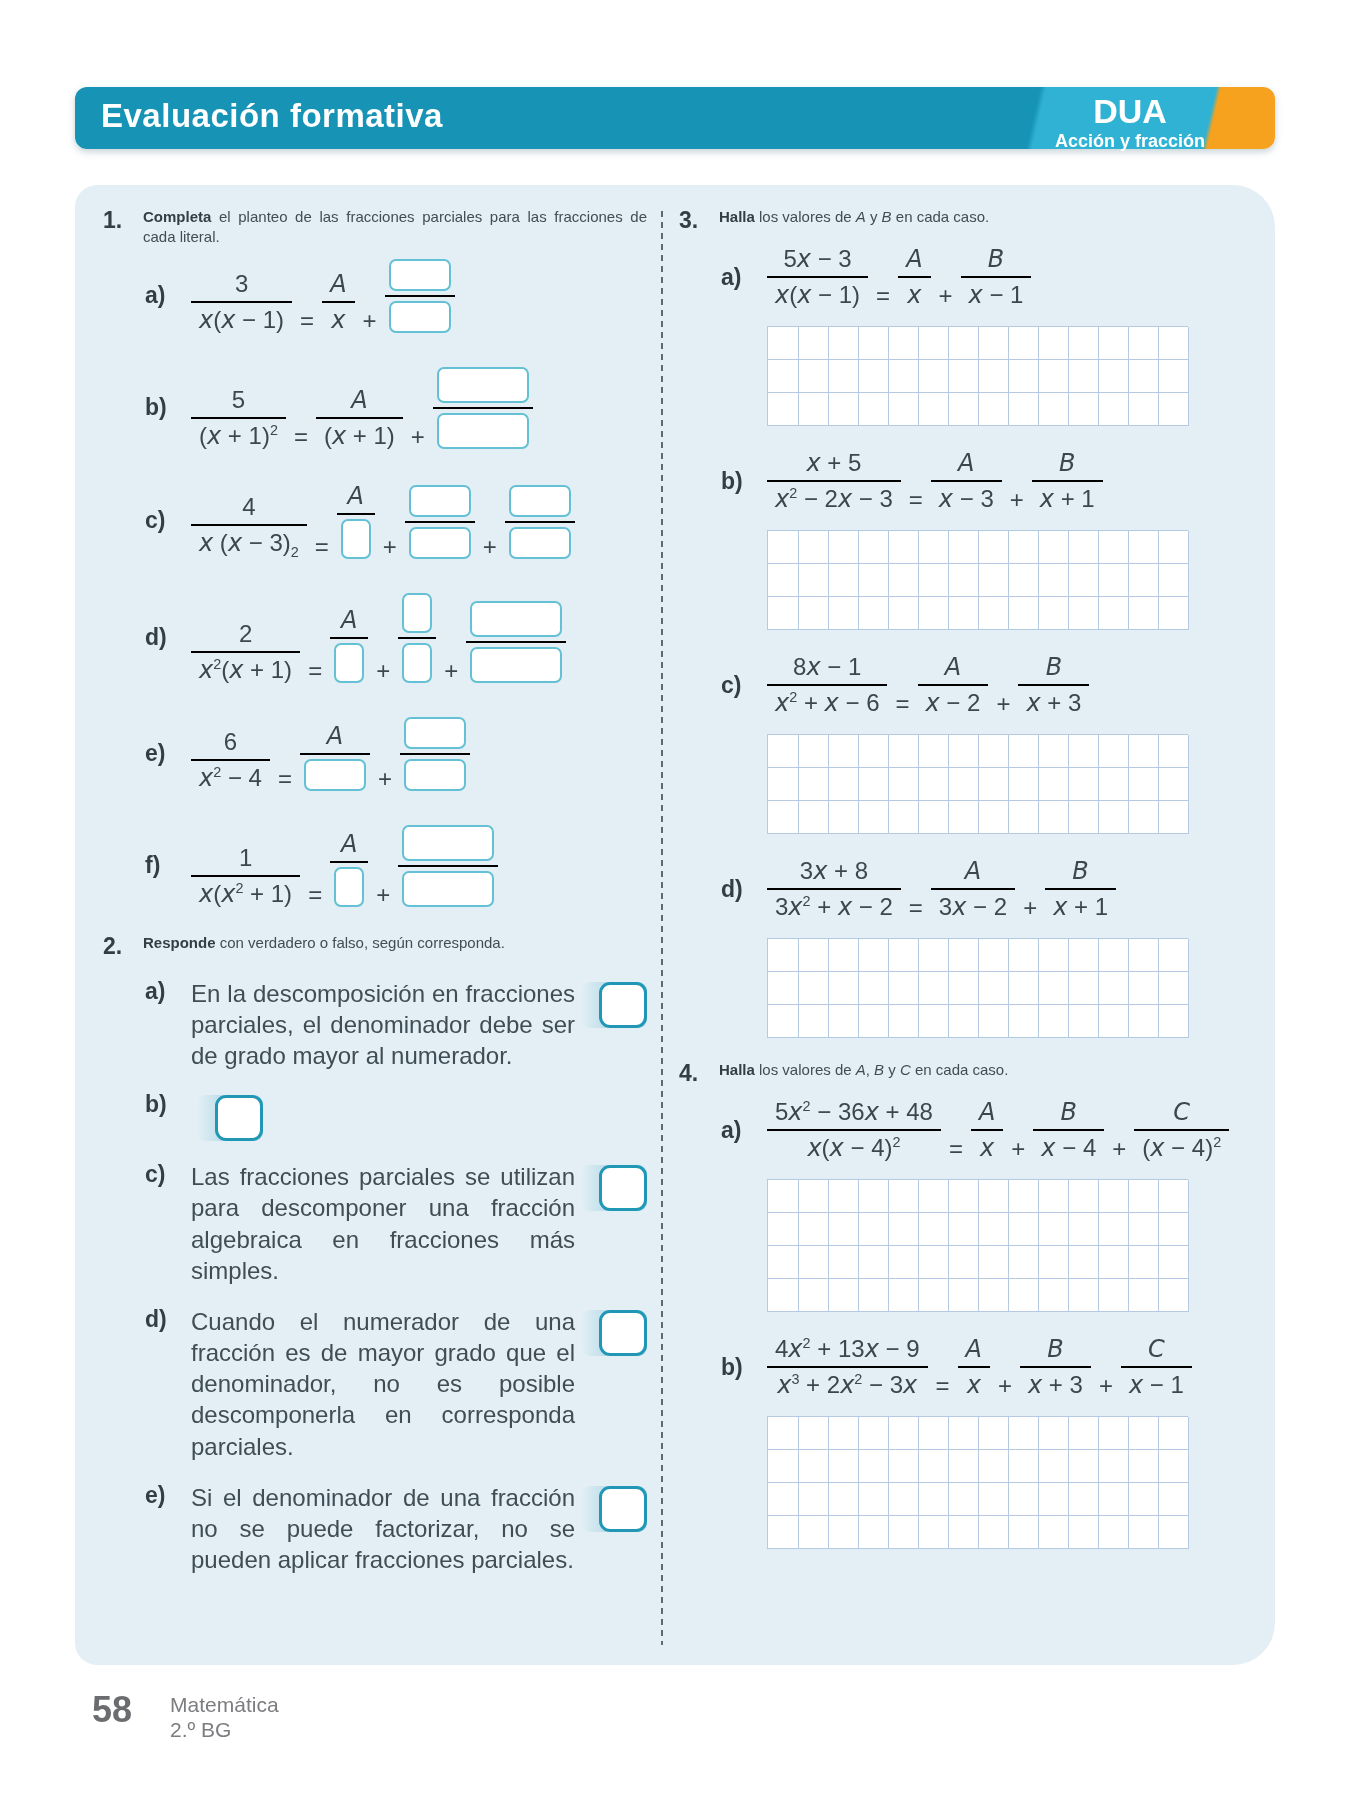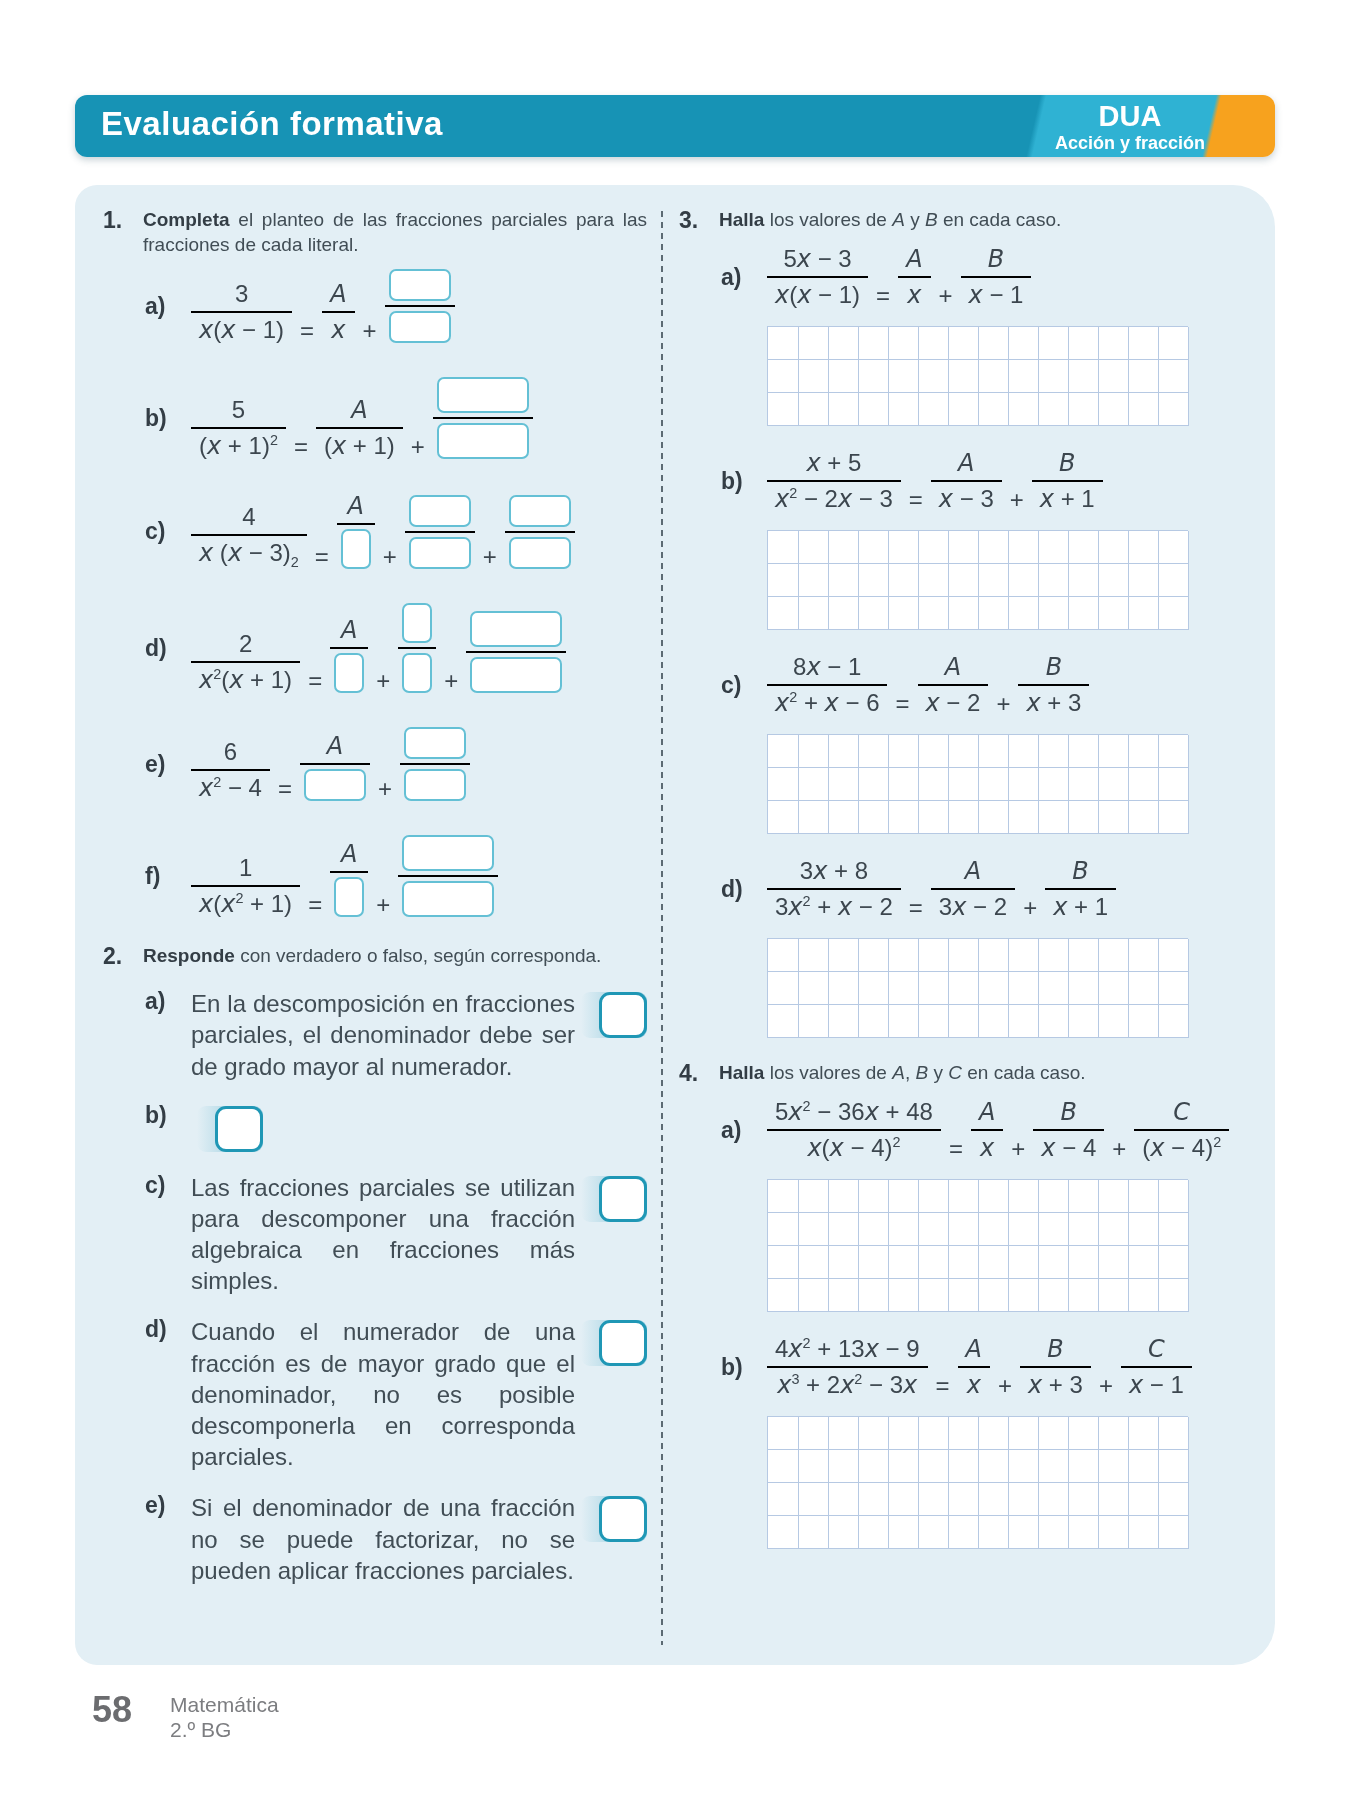--- a/index.html
+++ b/index.html
@@ -1,47 +1,47 @@
 <!DOCTYPE html>
 <html><head>
 <meta charset="utf-8">
 <style>
   html,body{margin:0;padding:0;background:#ffffff;}
   body{width:1350px;height:1800px;position:relative;font-family:"Liberation Sans",sans-serif;color:#414d55;}
 
   
   .header-bar{
-    position:absolute;left:75px;top:95px;width:1200px;height:62px;
+    position:absolute;left:75px;top:87px;width:1200px;height:62px;
     border-radius:12px;
     background:linear-gradient(103deg,#1793b5 0%,#1793b5 79.5%,#2fb2d3 80%,#2fb2d3 94%,#f7a21e 94.4%);
     box-shadow:0 3px 7px rgba(40,80,95,.25);
   }
   .header-title{
     position:absolute;left:26px;top:10px;font-size:33px;font-weight:bold;color:#ffffff;letter-spacing:.5px;
   }
   .dua{position:absolute;right:30px;top:5px;width:230px;text-align:center;color:#ffffff;line-height:1.15;}
-  .dua .dua-t{font-size:29px;font-weight:bold;}
+  .dua .dua-t{font-size:34px;font-weight:bold;}
   .dua .dua-s{font-size:18px;font-weight:bold;}
 
   
   .panel{
     position:absolute;left:75px;top:185px;width:1200px;height:1480px;
     background:#e3eff5;border-radius:22px 42px 42px 22px;
     box-sizing:border-box;padding:22px 22px 10px 28px;
     display:flex;overflow:hidden;
   }
   .col-left{width:544px;flex:none;}
   .divider{flex:none;width:2px;margin:4px 16px 10px 14px;
     background-image:repeating-linear-gradient(to bottom,#5c6a73 0 6px,transparent 6px 11px);}
   .col-right{flex:1;min-width:0;}
 
   
   .ex-head{display:flex;margin-bottom:10px;}
   .ex-num{flex:none;width:40px;font-weight:bold;font-size:23px;color:#333d45;}
-  .ex-intro{flex:1;font-size:19px;line-height:1.32;text-align:justify;color:#414d55;}
+  .ex-intro{flex:1;font-size:15px;line-height:1.32;text-align:justify;color:#414d55;}
   .ex-intro b{color:#333d45;}
 
   
   .items{padding-left:42px;}
   .eq-row{display:flex;align-items:center;}
   .item-letter{flex:none;width:46px;font-weight:bold;font-size:23px;color:#333d45;}
   .equation{display:flex;align-items:flex-end;flex-wrap:nowrap;font-size:24px;color:#3c464e;}
   .frac{display:inline-block;text-align:center;vertical-align:middle;}
   .frac .num{display:block;padding:1px 8px 3px;}
   .frac .den{display:block;padding:3px 8px 1px;border-top:2px solid #000000;}

